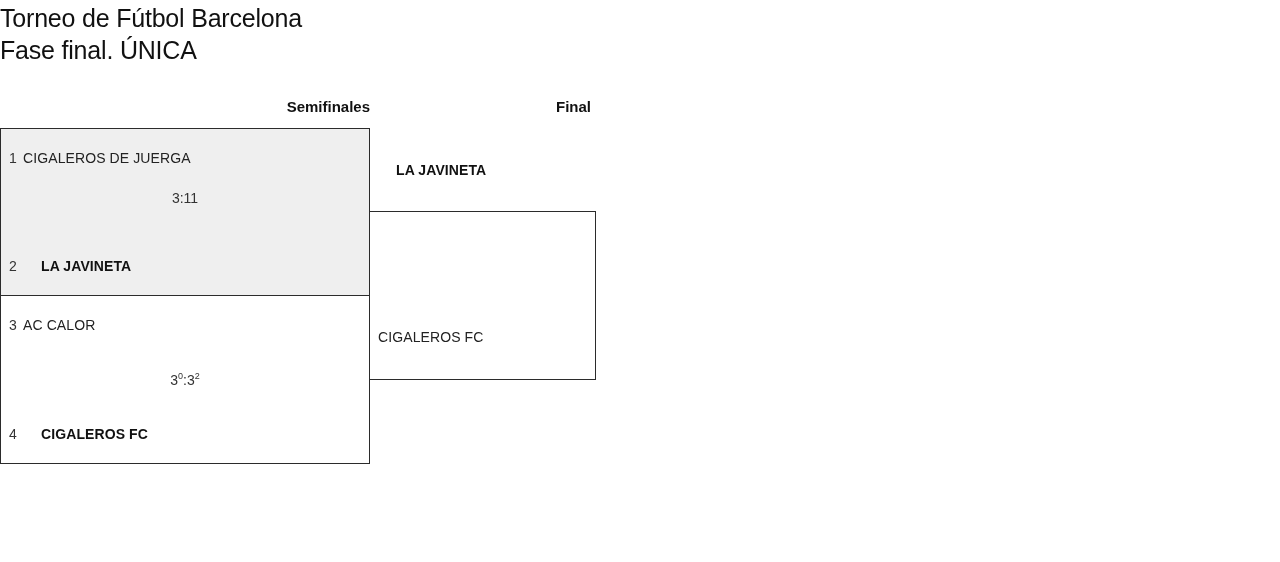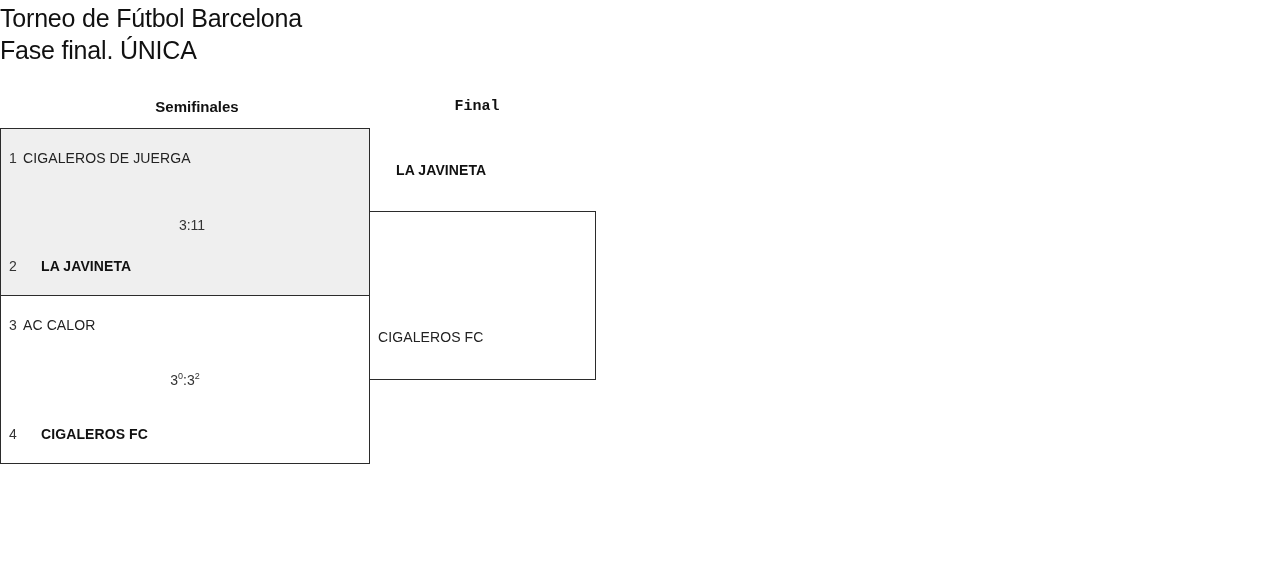--- a/index.html
+++ b/index.html
@@ -42,34 +42,32 @@
     height: 58px;
   }
   #brand-logo svg { display: block; }
 
   
   .round-header {
     position: absolute;
     font-size: 15px;
     font-weight: 700;
     color: #111111;
-    text-align: center;
+    text-align: right;
     white-space: nowrap;
-    margin-left: 12px;
   }
   #round-header-semifinals {
     left: 0px;
     top: 98px;
     width: 370px;
   }
   #round-header-final {
-    left: 352px;
+    left: 365px;
     top: 98px;
     width: 226px;
-    font-family: Liberation Mono, monospace;
   }
 
   
   #bracket {
     position: absolute;
     left: 0;
     top: 0;
     width: 1280px;
     height: 562px;
   }
@@ -133,21 +131,21 @@
     line-height: 0;
   }
 
   
   #match-semifinal-1 {
     left: 0px;
     top: 128px;
     width: 370px;
     height: 168px;
   }
-  #match-semifinal-1 .match-score { top: 88px; padding-left: 7px; }
+  #match-semifinal-1 .match-score { top: 61px; }
 
   
   #match-semifinal-2 {
     left: 0px;
     top: 295px;
     width: 370px;
     height: 169px;
   }
   #match-semifinal-2 .match-score { top: 76px; text-align: center; }
 

